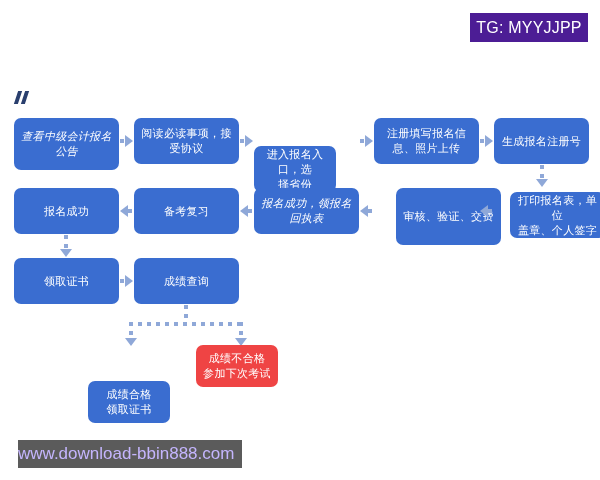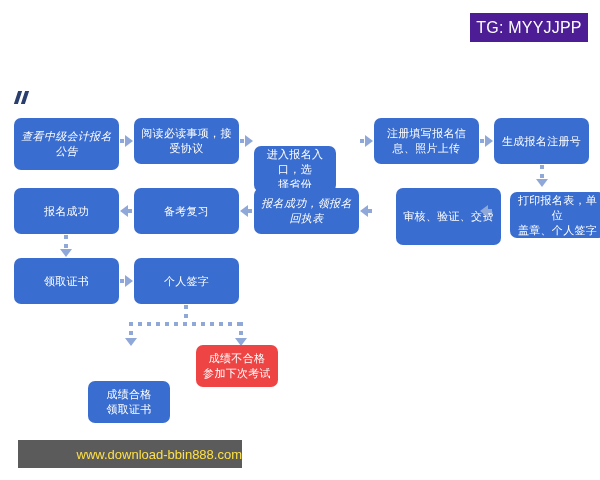--- a/index.html
+++ b/index.html
@@ -33,25 +33,25 @@
   }
 
   
   #site-watermark {
     position: absolute;
     left: 18px;
     top: 440px;
     width: 224px;
     height: 28px;
     background: #5b5b5b;
-    color: #fde047;
-    font-size: 13px;
-    display: flex;
-    align-items: center;
-    justify-content: flex-end;
+    color: #c4b5fd;
+    font-size: 17px;
+    display: flex;
+    align-items: center;
+    justify-content: flex-start;
     user-select: none;
   }
 
   
   #section-title {
     position: absolute;
     left: 15px;
     top: 88px;
     display: flex;
     align-items: center;
@@ -271,21 +271,21 @@
 
 <div class="conn v" style="left:60px; top:235px; height:22px;">
   <span class="dots"></span>
     <span class="tri-d"></span>
 </div>
 
 <div class="node" style="left:14px;  top:258px; width:105px; height:46px;">
   <span class="label">领取证书</span>
 </div>
 <div class="node" style="left:134px; top:258px; width:105px; height:46px;">
-  <span class="label">个人签字</span>
+  <span class="label">成绩查询</span>
 </div>
 
 <div class="conn h" style="left:120px; top:275px; width:13px;">
   <span class="dots"></span>
     <span class="tri-r"></span>
 </div>
 
 <div class="seg-v" style="left:184px; top:305px; height:18px;"></div>
 
 <div class="seg-h" style="left:129px; top:322px; width:112px;"></div>

